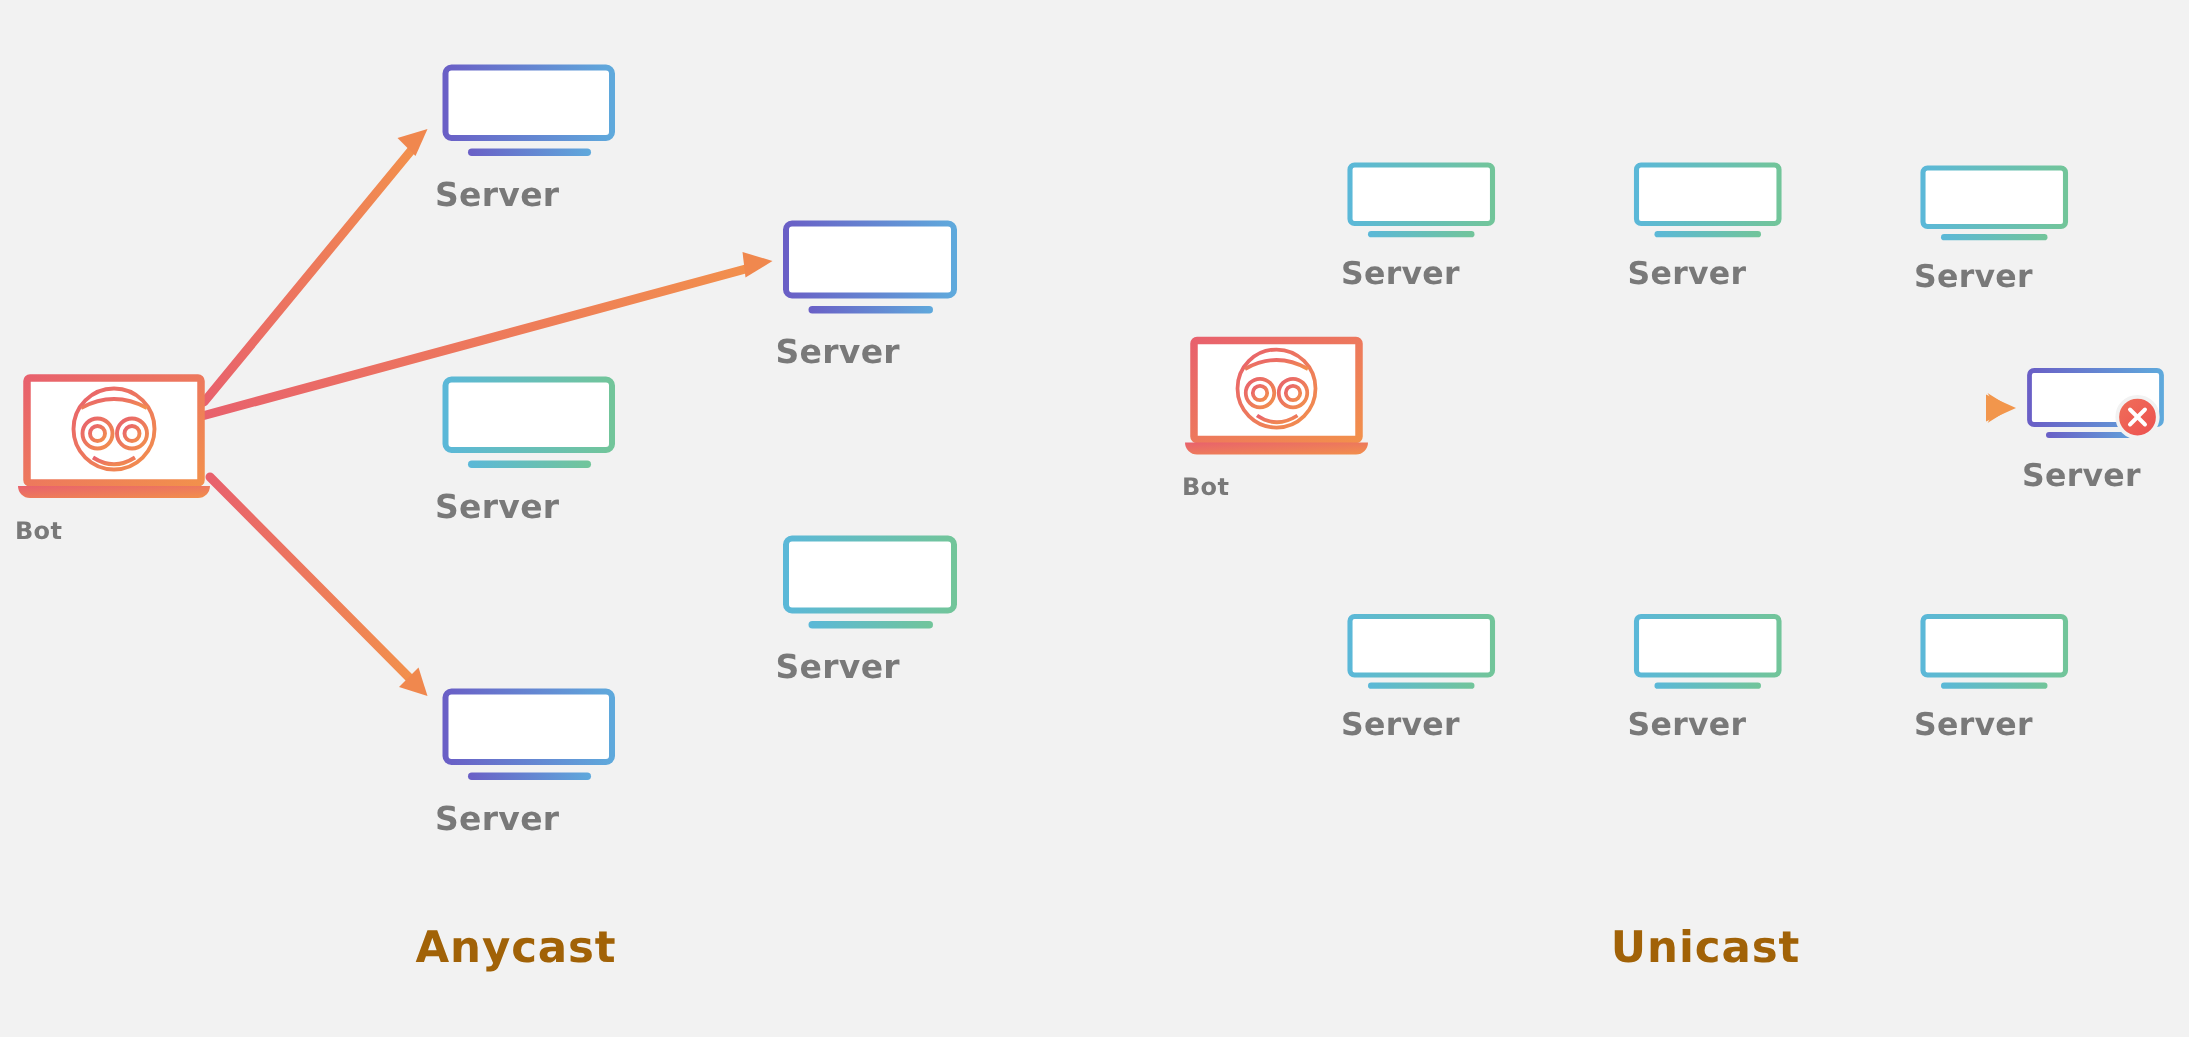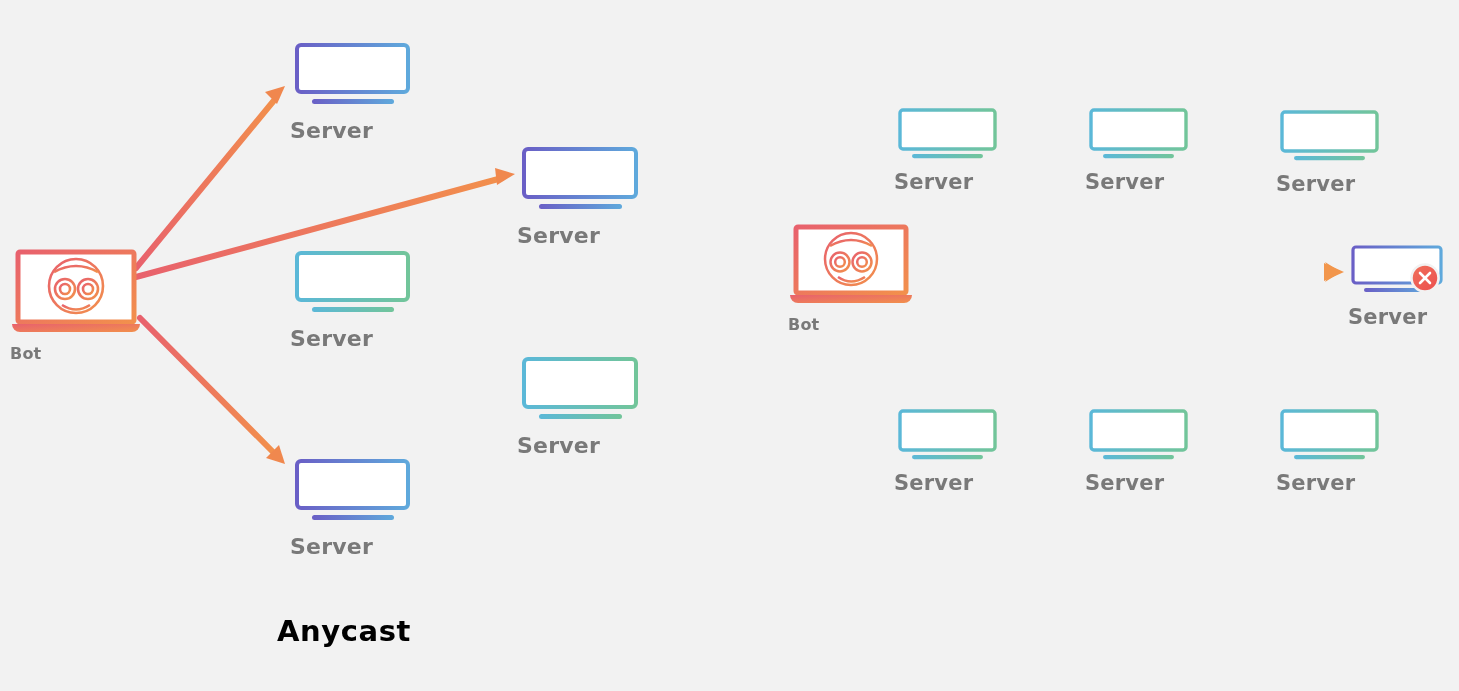--- a/index.html
+++ b/index.html
@@ -34,21 +34,21 @@
     font-weight: bold;
     letter-spacing: 0.2px;
     white-space: nowrap;
     margin-top: 6px;
   }
   .server .node-label { font-size: 22px; }
   .server.sm .node-label { font-size: 21px; }
   .bot .node-label { font-size: 16px; }
   .panel-title {
     position: absolute;
-    color: #000000;
+    color: #a16207;
     font-weight: bold;
     font-size: 29px;
     letter-spacing: 0.6px;
     white-space: nowrap;
     transform: translateX(-50%);
   }
   .icon-wrap { position: relative; line-height: 0; }
 </style>
 </head>
 <body>
@@ -470,14 +470,15 @@
             <line x1="65" y1="14" x2="65" y2="33"></line>
           <line x1="74" y1="14" x2="74" y2="33"></line>
             <line x1="83" y1="14" x2="83" y2="33"></line>
         </g>
         <rect x="18" y="48" width="71" height="4.2" rx="2.1" fill="url(#gT8)"></rect>
       </svg>
     </div>
     <div class="node-label">Server</div>
   </div>
 
+  <div class="panel-title" style="left:1137px; top:614px;">Unicast</div>
 
 </div>
 
 </body></html>

